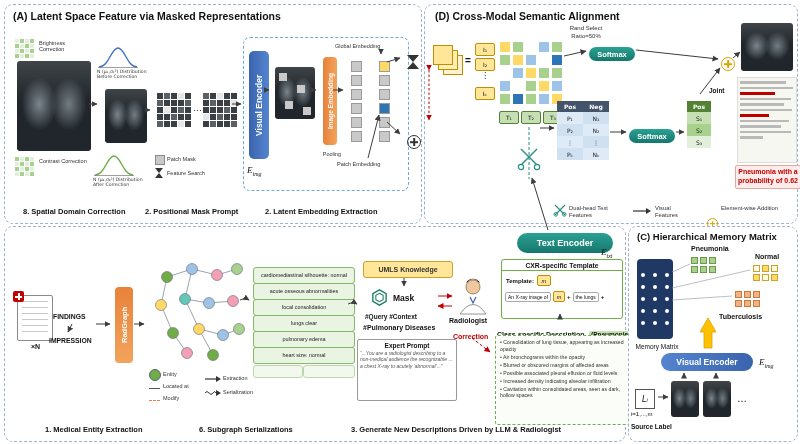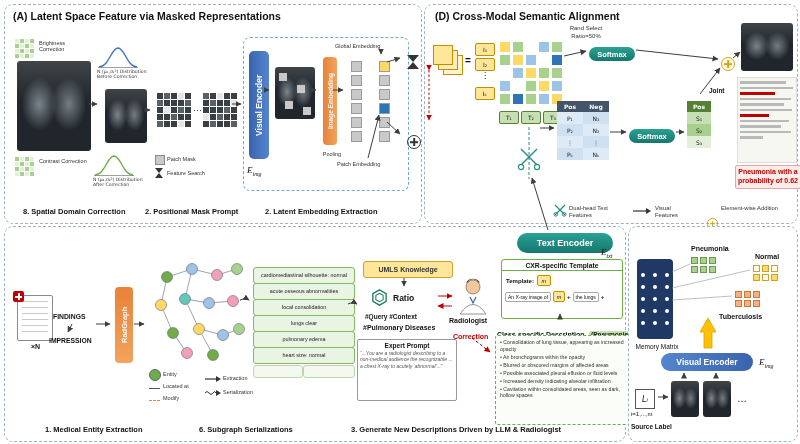--- a/index.html
+++ b/index.html
@@ -411,21 +411,21 @@
     <div class="ab ebox" style="left:248px;top:120px;width:96px;height:13px;">heart size: normal</div>
     <div class="ab ebox" style="left:248px;top:138px;width:44px;height:9px;opacity:.55;"></div>
     <div class="ab ebox" style="left:298px;top:138px;width:46px;height:9px;opacity:.55;"></div>
 
     <div class="ab" style="left:358px;top:34px;width:88px;height:15px;background:#ffe699;border:1px solid #c9a227;border-radius:3px;
                display:flex;align-items:center;justify-content:center;font-weight:700;font-size:7px;color:#333;">UMLS Knowledge</div>
     <svg class="ab" style="left:366px;top:62px;" width="17" height="17" viewBox="0 0 20 20">
       <polygon points="10,1 17.8,5.5 17.8,14.5 10,19 2.2,14.5 2.2,5.5" fill="none" stroke="#1a7f64" stroke-width="1.6"></polygon>
       <polygon points="10,5 14.3,7.5 14.3,12.5 10,15 5.7,12.5 5.7,7.5" fill="none" stroke="#1a7f64" stroke-width="1.2"></polygon>
     </svg>
-    <div class="ab" style="left:388px;top:66px;font-weight:700;font-size:8.5px;">Ratio</div>
+    <div class="ab" style="left:388px;top:66px;font-weight:700;font-size:8.5px;">Mask</div>
     <div class="ab" style="left:360px;top:86px;font-weight:700;font-size:6.5px;">#Query #Context</div>
     <div class="ab" style="left:358px;top:97px;font-weight:700;font-size:7px;">#Pulmonary Diseases</div>
     <div class="ab" style="left:352px;top:112px;width:94px;height:56px;border:.9px solid #999;background:#fff;border-radius:2px;padding:2px;">
       <div style="font-weight:700;font-size:6.5px;text-align:center;">Expert Prompt</div>
       <div style="font-size:5px;font-style:italic;color:#555;line-height:1.25;margin-top:1px;">“...You are a radiologist describing to a non-medical audience the recognizable ... a chest X-ray to acutely ‘abnormal’...”</div>
     </div>
 
     <svg class="ab" style="left:452px;top:50px;" width="32" height="38">
       <circle cx="16" cy="10" r="7" fill="#f0c8a0" stroke="#8a6a4a" stroke-width="0.8"></circle>
       <path d="M9,6 a8,8 0 0 1 14,0 l-2,-1 a6,6 0 0 0 -10,0 Z" fill="#4a3a2a"></path>
@@ -465,20 +465,21 @@
 
     <div class="ab btn-teal" style="left:512px;top:6px;width:96px;height:20px;font-size:9px;border-radius:10px;">Text Encoder</div>
     <div class="ab elabel" style="left:596px;top:20px;"><span>E</span><sub>txt</sub></div>
 
     <div class="ab step" style="left:40px;top:198px;">1. Medical Entity Extraction</div>
     <div class="ab step" style="left:194px;top:198px;">6. Subgraph Serializations</div>
     <div class="ab step" style="left:346px;top:198px;">3. Generate New Descriptions Driven by LLM &amp; Radiologist</div>
   </div>
 
   <div class="panel" style="left:628px;top:226px;width:168px;height:214px;">
+    <div class="ab ptitle" style="left:8px;top:4px;font-size:9.5px;">(C) Hierarchical Memory Matrix</div>
 
     <div class="ab" style="left:8px;top:32px;width:36px;height:80px;background:#1f3864;border-radius:4px;display:flex;align-items:center;justify-content:center;">
       <div style="display: grid; grid-template-columns: repeat(3, 4px); gap: 8px;">
           <i style="width: 4px; height: 4px; display: block; box-sizing: border-box; background: rgb(255, 255, 255); border-radius: 50%;"></i>
           <i style="width: 4px; height: 4px; display: block; box-sizing: border-box; background: rgb(255, 255, 255); border-radius: 50%;"></i>
           <i style="width: 4px; height: 4px; display: block; box-sizing: border-box; background: rgb(255, 255, 255); border-radius: 50%;"></i>
           <i style="width: 4px; height: 4px; display: block; box-sizing: border-box; background: rgb(255, 255, 255); border-radius: 50%;"></i>
           <i style="width: 4px; height: 4px; display: block; box-sizing: border-box; background: rgb(255, 255, 255); border-radius: 50%;"></i>
           <i style="width: 4px; height: 4px; display: block; box-sizing: border-box; background: rgb(255, 255, 255); border-radius: 50%;"></i>
           <i style="width: 4px; height: 4px; display: block; box-sizing: border-box; background: rgb(255, 255, 255); border-radius: 50%;"></i>

